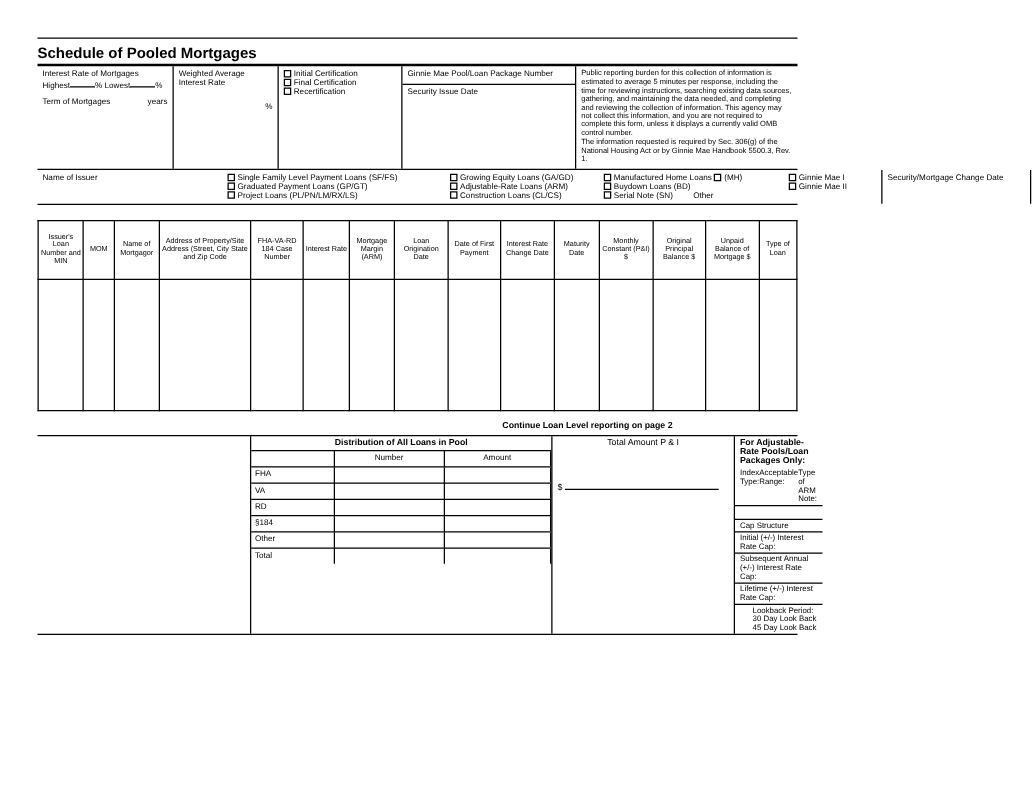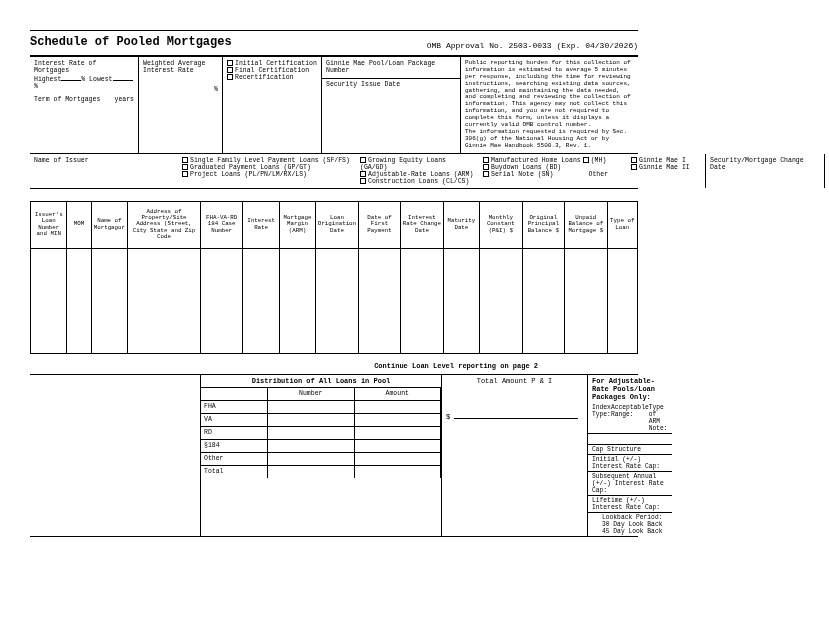--- a/index.html
+++ b/index.html
@@ -11,21 +11,20 @@
     height: 640px;
     overflow: hidden;
     color: #000;
   }
   .page {
     box-sizing: border-box;
     width: 668px;
     height: 640px;
     padding: 30px 30px 13px 30px;
     position: relative;
-    font-family: Liberation Mono, monospace;
   }
   .hr {
     border: 0;
     border-top: 1.5px solid #000;
     margin: 0;
   }
   .hr-thin {
     border: 0;
     border-top: 0.5px solid #000;
     margin: 0;
@@ -166,23 +165,20 @@
 </style>
 </head>
 <body>
 
 <div class="page">
 
   <hr class="hr">
   <div class="header-row">
     <div class="header-left">
       <div class="title">Schedule of Pooled Mortgages</div>
-    </div>
-    <div class="header-right">
-      <span class="omb">OMB Approval No. 2503-0033 (Exp. 04/30/2026)</span>
     </div>
   </div>
   <hr class="hr">
 
   <div class="meta">
     <div class="meta-col c1">
       <div>Interest Rate of Mortgages</div>
       <div>
         <span>Highest</span><span class="underline"></span><span>% Lowest</span><span class="underline"></span><span>%</span>
       </div>

